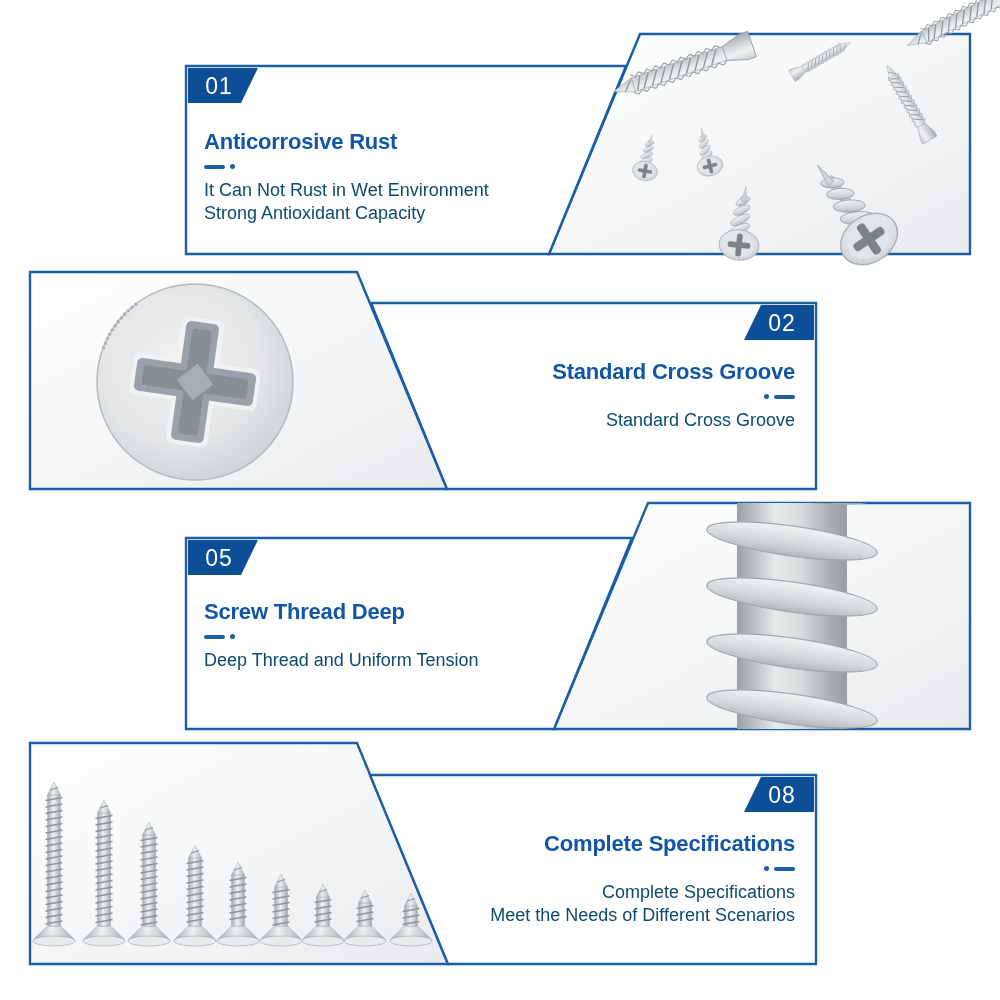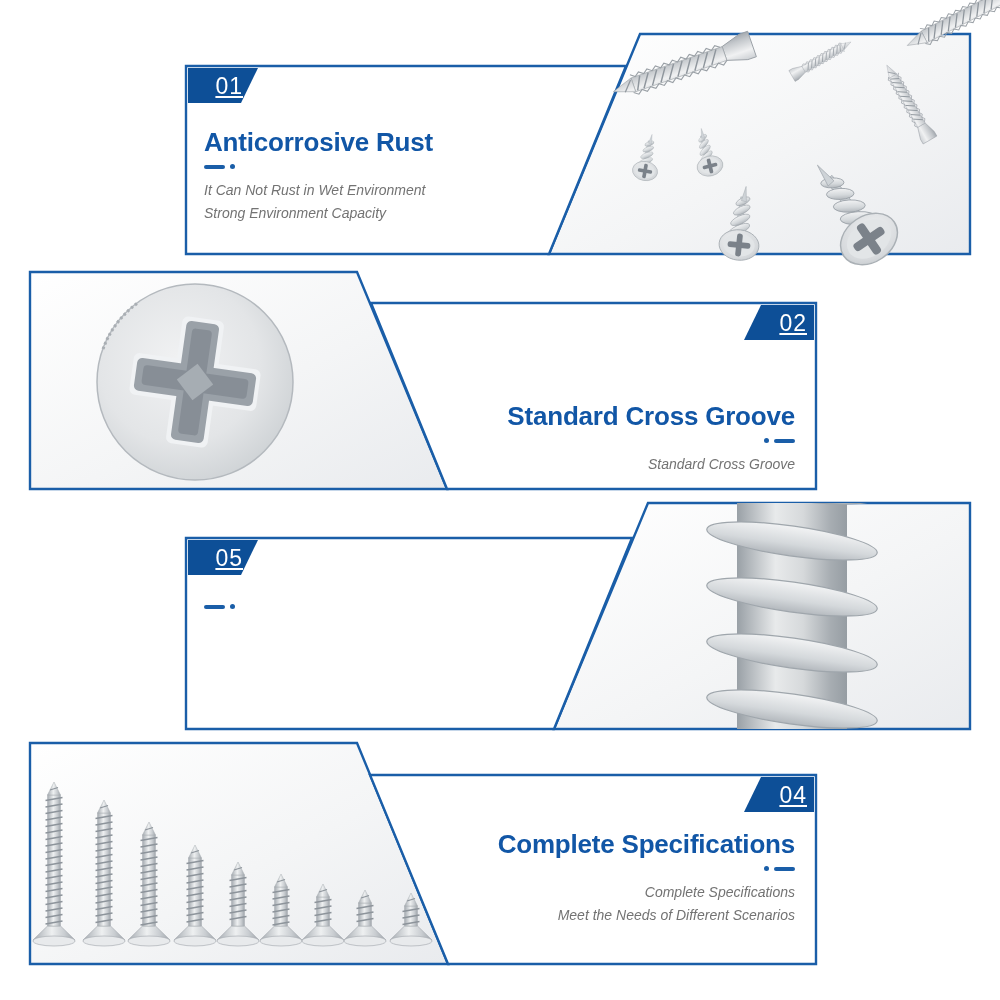--- a/index.html
+++ b/index.html
@@ -1,29 +1,29 @@
 <!DOCTYPE html>
 <html><head>
 <meta charset="utf-8">
 <style>
   html,body{margin:0;padding:0;background:#ffffff;}
   body{width:1000px;height:1000px;position:relative;overflow:hidden;
        font-family:"Liberation Sans","DejaVu Sans",sans-serif;}
   #art{position:absolute;left:0;top:0;z-index:1;}
   .sec{position:absolute;z-index:2;width:440px;}
-  .sec .title{font-size:26px;font-weight:bold;color:#1156a6;letter-spacing:-0.2px;line-height:30px;}
+  .sec .title{font-size:22px;font-weight:bold;color:#1156a6;letter-spacing:-0.2px;line-height:30px;}
   .mark{display:flex;align-items:center;gap:5px;margin:7px 0 10px 0;}
   .mark .dash{width:21px;height:4px;background:#1a5ea8;border-radius:2px;display:inline-block;}
   .mark .dot{width:5px;height:5px;background:#1a5ea8;border-radius:50%;display:inline-block;}
-  .sec .body{font-size:14px;line-height:23px;color:#737373;font-style:italic;}
+  .sec .body{font-size:18px;line-height:23px;color:#0c4a6e;}
   .sec.left{text-align:left;}
   .sec.right{text-align:right;}
   .sec.right .mark{justify-content:flex-end;}
   .badge-num{position:absolute;z-index:3;color:#ffffff;font-size:23px;letter-spacing:1px;
-             text-align:right;line-height:26px;text-decoration:underline;}
+             text-align:center;line-height:26px;}
 </style>
 </head>
 <body>
 
 <svg id="art" width="1000" height="1000" viewBox="0 0 1000 1000">
   <defs>
     <linearGradient id="gPhoto" x1="0" y1="0" x2="1" y2="1">
       <stop offset="0" stop-color="#ffffff"></stop>
         <stop offset="0.55" stop-color="#f4f5f6"></stop>
       <stop offset="1" stop-color="#e9ebee"></stop>
@@ -207,52 +207,54 @@
 </svg>
 
 <div class="sec left" style="left:204px;top:127px;">
   <div class="title">Anticorrosive Rust</div>
   <div class="mark">
       <i class="dash"></i>
       <i class="dot"></i>
     </div>
   <div class="body">
     <div>It Can Not Rust in Wet Environment</div>
-    <div>Strong Environment Capacity</div>
-  </div>
-</div>
-
-<div class="sec right" style="right:205px;top:357px;margin-top:44px;">
+    <div>Strong Antioxidant Capacity</div>
+  </div>
+</div>
+
+<div class="sec right" style="right:205px;top:357px;">
   <div class="title">Standard Cross Groove</div>
   <div class="mark">
       <i class="dot"></i>
       <i class="dash"></i>
     </div>
   <div class="body">
     <div>Standard Cross Groove</div>
   </div>
 </div>
 
 <div class="sec left" style="left:204px;top:597px;">
-  <div class="mark">
-      <i class="dash"></i>
-      <i class="dot"></i>
-    </div>
-  <div class="body">
+  <div class="title">Screw Thread Deep</div>
+  <div class="mark">
+      <i class="dash"></i>
+      <i class="dot"></i>
+    </div>
+  <div class="body">
+    <div>Deep Thread and Uniform Tension</div>
   </div>
 </div>
 
 <div class="sec right" style="right:205px;top:829px;">
   <div class="title">Complete Specifications</div>
   <div class="mark">
       <i class="dot"></i>
       <i class="dash"></i>
     </div>
   <div class="body">
     <div>Complete Specifications</div>
     <div>Meet the Needs of Different Scenarios</div>
   </div>
 </div>
 
 <div class="badge-num" style="left:195px;top:73px;width:48px;">01</div>
 <div class="badge-num" style="left:757px;top:310px;width:50px;">02</div>
 <div class="badge-num" style="left:195px;top:545px;width:48px;">05</div>
-<div class="badge-num" style="left:757px;top:782px;width:50px;">04</div>
+<div class="badge-num" style="left:757px;top:782px;width:50px;">08</div>
 
 </body></html>

